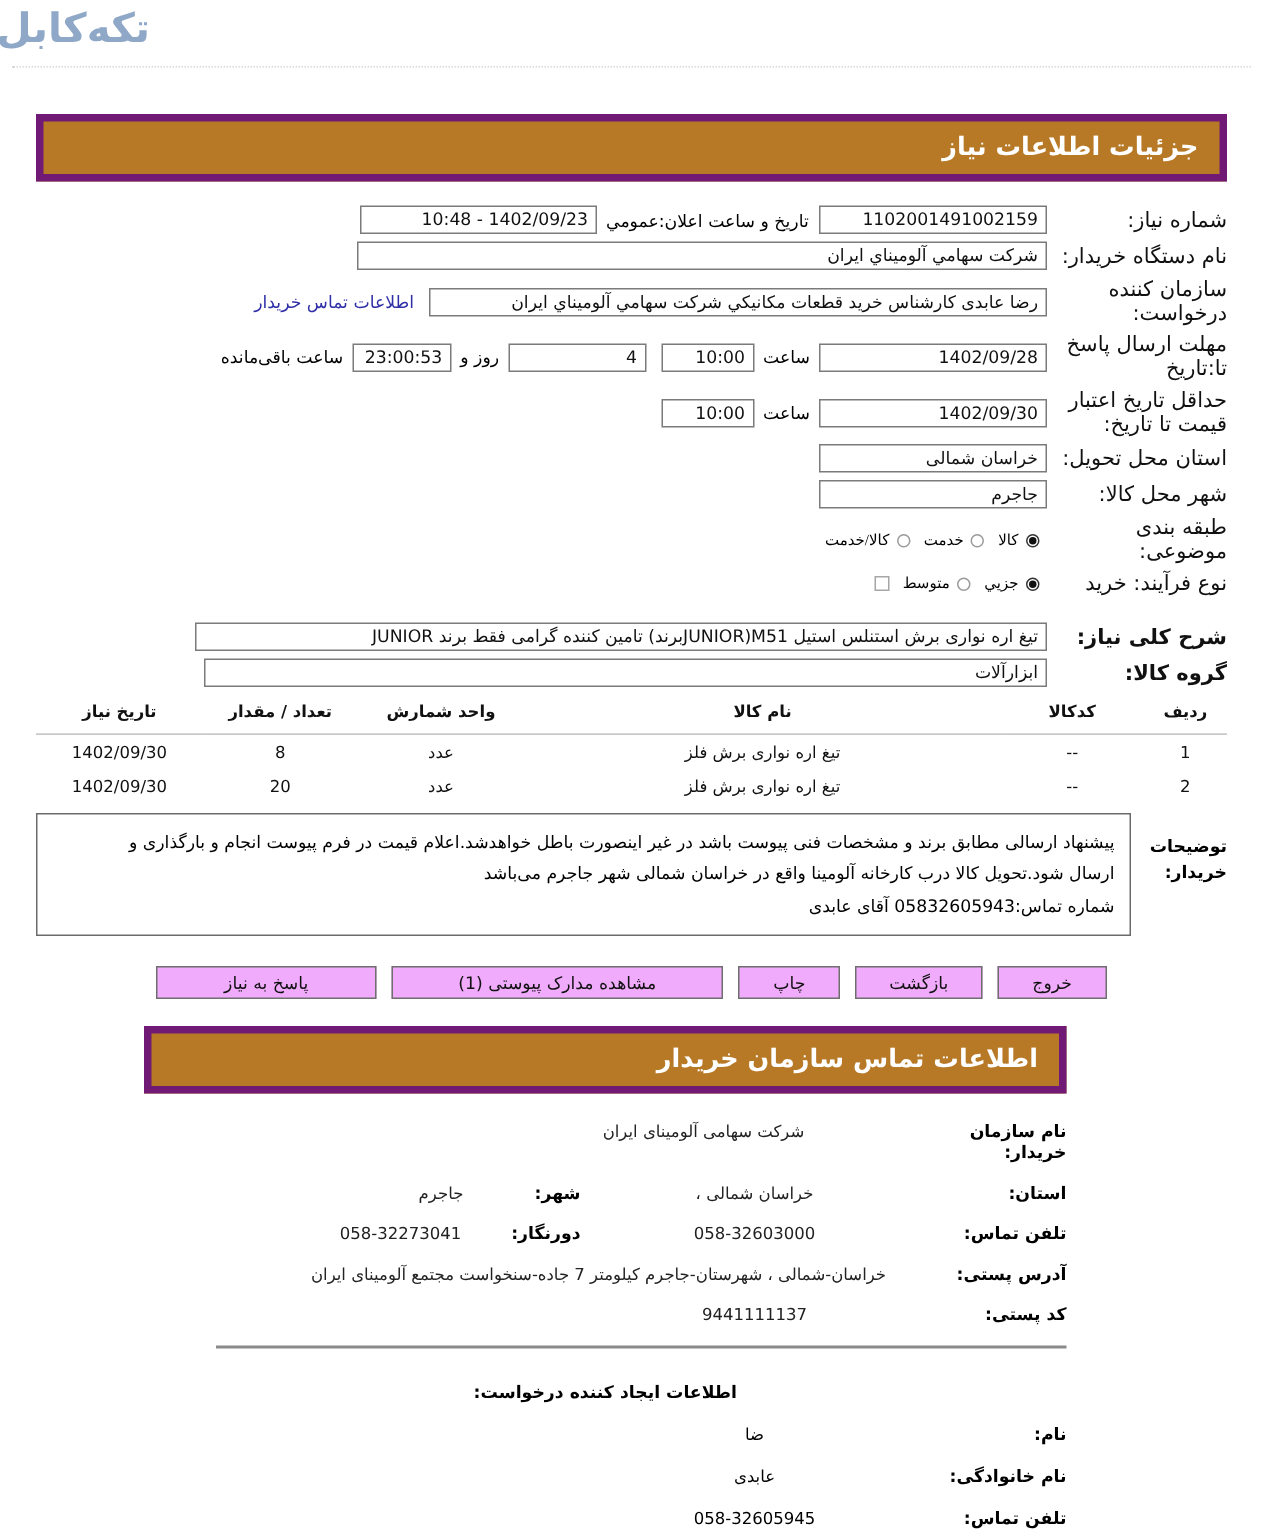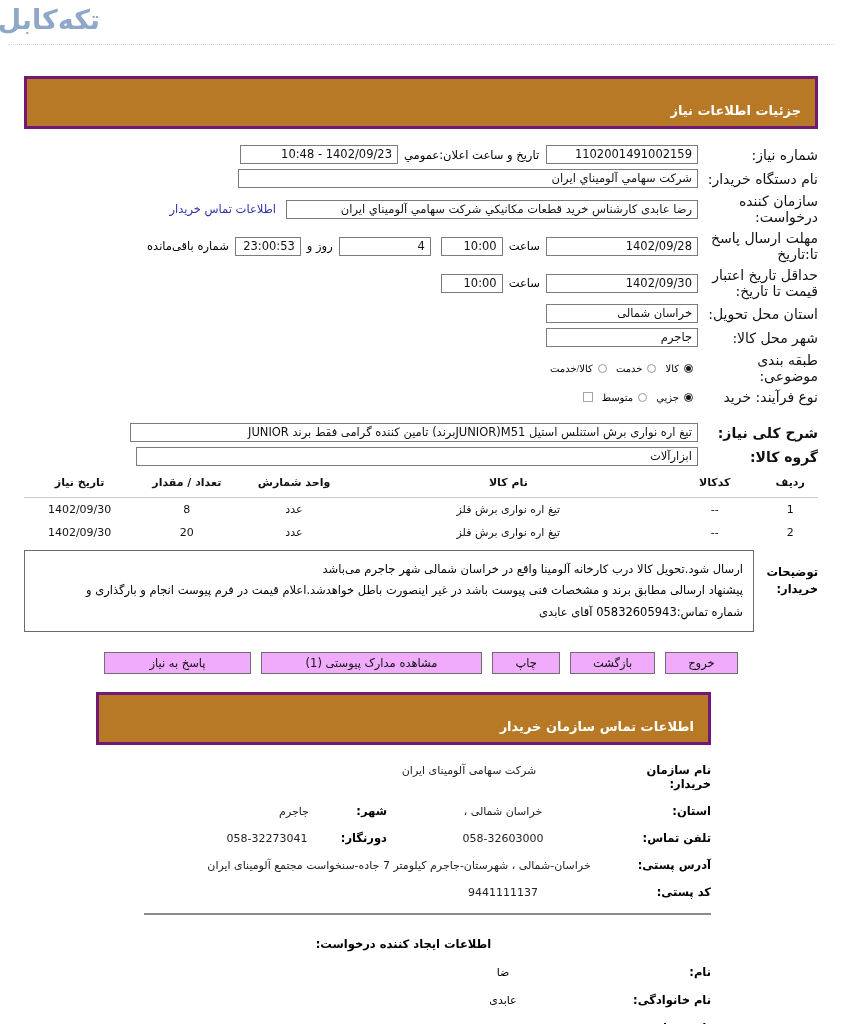--- a/index.html
+++ b/index.html
@@ -21,24 +21,24 @@
     position: absolute; top: 44px; left: 8px; right: 8px;
     border-top: 1px dotted #d8d8d8; height: 0;
   }
 
   
   .page { width: 842px; padding: 0 24px; }
 
   
   .section-bar {
     background: #b87926;
-    border: 3px solid #701a75;
+    border: 5px solid #701a75;
     color: #ffffff;
-    font-size: 13px; font-weight: bold;
-    padding: 24px 14px 8px 14px;
+    font-size: 17px; font-weight: bold;
+    padding: 7px 14px 8px 14px;
     text-align: right;
   }
   .bar-wide  { margin: 30px 0 0 0; }
   .bar-contact { margin: 18px 12px 0 0; width: 615px; margin-right: 107px; }
 
   
   .form-area { padding: 16px 0 0 0; font-size: 11.5px; color: #000; }
   .row { display: flex; align-items: center; justify-content: flex-start;
          margin-bottom: 5px; }
   .lbl { width: 120px; text-align: right; padding-left: 8px;
@@ -181,21 +181,21 @@
     </div>
 
     <div class="row">
       <div class="lbl">مهلت ارسال پاسخ تا:تاریخ</div>
       <div class="fld w-date">1402/09/28</div>
       <div class="plain">ساعت</div>
       <div class="fld w-time">10:00</div>
       <div class="fld w-days" style="margin-right:10px;">4</div>
       <div class="plain">روز و</div>
       <div class="fld w-left">23:00:53</div>
-      <div class="plain">شماره باقی‌مانده</div>
+      <div class="plain">ساعت باقی‌مانده</div>
     </div>
 
     <div class="row">
       <div class="lbl">حداقل تاریخ اعتبار قیمت تا تاریخ:</div>
       <div class="fld w-date">1402/09/30</div>
       <div class="plain">ساعت</div>
       <div class="fld w-time">10:00</div>
     </div>
 
     <div class="row">
@@ -267,22 +267,22 @@
         <td>عدد</td>
         <td>20</td>
         <td>1402/09/30</td>
       </tr>
     </tbody>
   </table>
 
   <div class="notes-wrap">
     <div class="notes-lbl">توضیحات خریدار:</div>
     <div class="notes-box">
+      <div>پیشنهاد ارسالی مطابق برند و مشخصات فنی پیوست باشد در غیر اینصورت باطل خواهدشد.اعلام قیمت در فرم پیوست انجام و بارگذاری و</div>
       <div>ارسال شود.تحویل کالا درب کارخانه آلومینا واقع در خراسان شمالی شهر جاجرم می‌باشد</div>
-      <div>پیشنهاد ارسالی مطابق برند و مشخصات فنی پیوست باشد در غیر اینصورت باطل خواهدشد.اعلام قیمت در فرم پیوست انجام و بارگذاری و</div>
       <div>شماره تماس:05832605943 آقای عابدی</div>
     </div>
   </div>
 
   <div class="btn-row">
     <button class="btn btn-nar">خروج</button>
     <button class="btn btn-nar">بازگشت</button>
     <button class="btn btn-nar">چاپ</button>
     <button class="btn btn-wide">مشاهده مدارک پیوستی (1)</button>
     <button class="btn btn-wide">پاسخ به نیاز</button>

